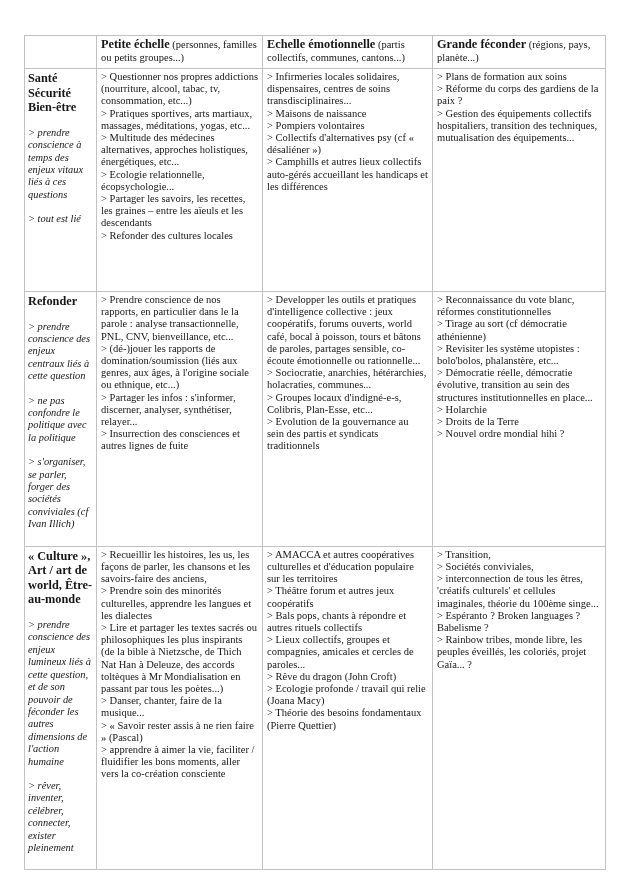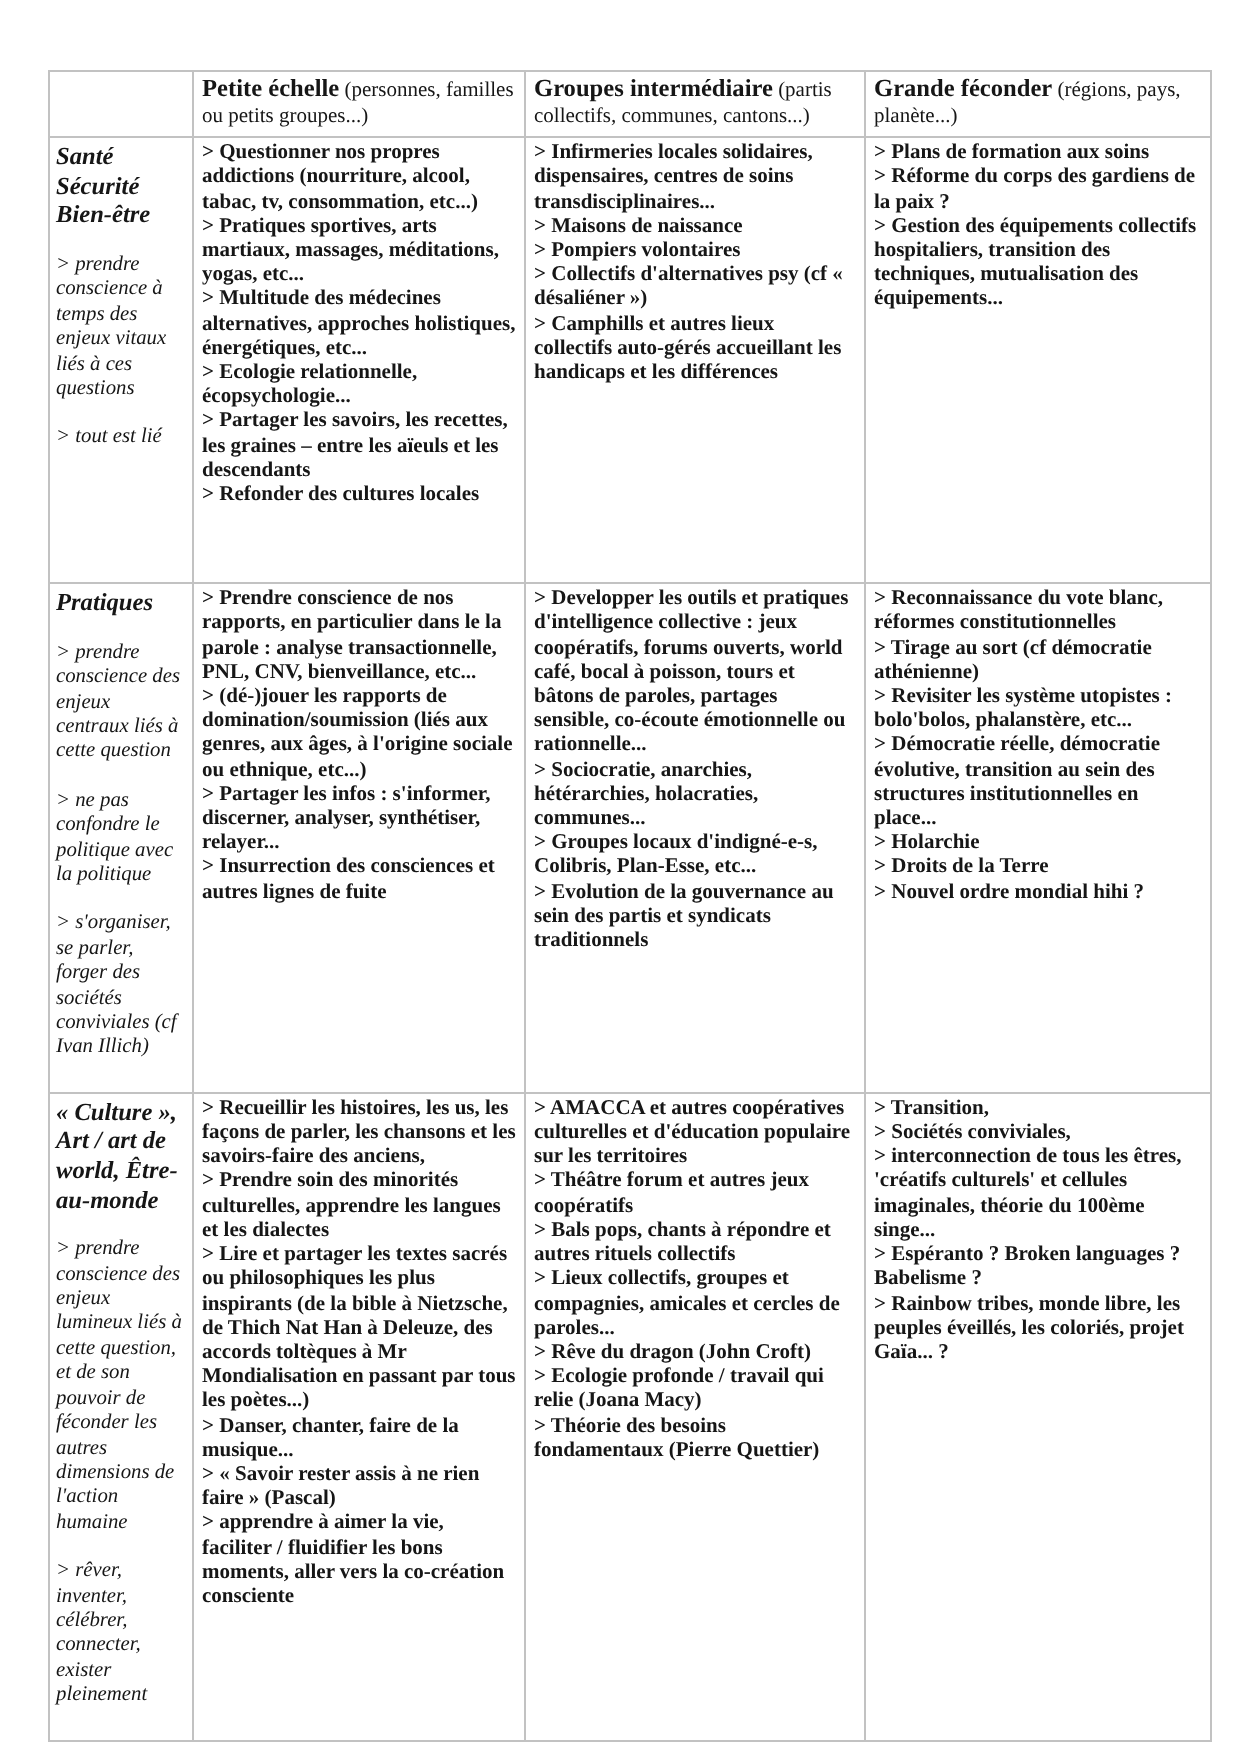--- a/index.html
+++ b/index.html
@@ -56,48 +56,47 @@
     font-size: 10.4px;
     line-height: 12.4px;
     padding-left: 3px;
     padding-right: 2px;
   }
   .row-title {
     font-weight: bold;
     font-size: 12.3px;
     line-height: 14.6px;
     margin-bottom: 12px;
-    font-style: italic;
   }
   .note {
     margin-bottom: 12px;
     font-style: italic;
   }
   td.content-cell {
     font-size: 10.5px;
     line-height: 12.2px;
   }
-  .item { margin: 0; font-weight: bold; }
+  .item { margin: 0; }
 </style>
 </head>
 <body>
 
 <div class="page">
   <table class="doc-table">
     <colgroup>
       <col style="width:72px">
       <col style="width:166px">
       <col style="width:170px">
       <col style="width:173px">
     </colgroup>
     <thead>
       <tr>
         <th class="head-cell"></th>
         <th class="head-cell"><span class="ht">Petite échelle</span> <span class="hs">(personnes, familles ou petits groupes...)</span></th>
-        <th class="head-cell"><span class="ht">Groupes intermédiaire</span> <span class="hs">(partis collectifs, communes, cantons...)</span></th>
+        <th class="head-cell"><span class="ht">Echelle émotionnelle</span> <span class="hs">(partis collectifs, communes, cantons...)</span></th>
         <th class="head-cell"><span class="ht">Grande féconder</span> <span class="hs">(régions, pays, planète...)</span></th>
       </tr>
     </thead>
     <tbody id="table-body">
         <tr class="r0">
     <td class="label-cell">
       <div class="row-title">Santé Sécurité Bien-être</div>
     <div class="note">&gt; prendre conscience à temps des enjeux vitaux liés à ces questions</div>
             <div class="note">&gt; tout est lié</div>
           </td>
@@ -117,21 +116,21 @@
             <div class="item">&gt; Camphills et autres lieux collectifs auto-gérés accueillant les handicaps et les différences</div>
           </td>
           <td class="content-cell">
             <div class="item">&gt; Plans de formation aux soins</div>
             <div class="item">&gt; Réforme du corps des gardiens de la paix ?</div>
             <div class="item">&gt; Gestion des équipements collectifs hospitaliers, transition des techniques, mutualisation des équipements...</div>
           </td>
         </tr>
         <tr class="r1">
     <td class="label-cell">
-      <div class="row-title">Pratiques</div>
+      <div class="row-title">Refonder</div>
     <div class="note">&gt; prendre conscience des enjeux centraux liés à cette question</div>
             <div class="note">&gt; ne pas confondre le politique avec la politique</div>
             <div class="note">&gt; s'organiser, se parler, forger des sociétés conviviales (cf Ivan Illich)</div>
           </td>
   <td class="content-cell">
             <div class="item">&gt; Prendre conscience de nos rapports, en particulier dans le la parole : analyse transactionnelle, PNL, CNV, bienveillance, etc...</div>
             <div class="item">&gt; (dé-)jouer les rapports de domination/soumission (liés aux genres, aux âges, à l'origine sociale ou ethnique, etc...)</div>
             <div class="item">&gt; Partager les infos : s'informer, discerner, analyser, synthétiser, relayer...</div>
             <div class="item">&gt; Insurrection des consciences et autres lignes de fuite</div>
           </td>

